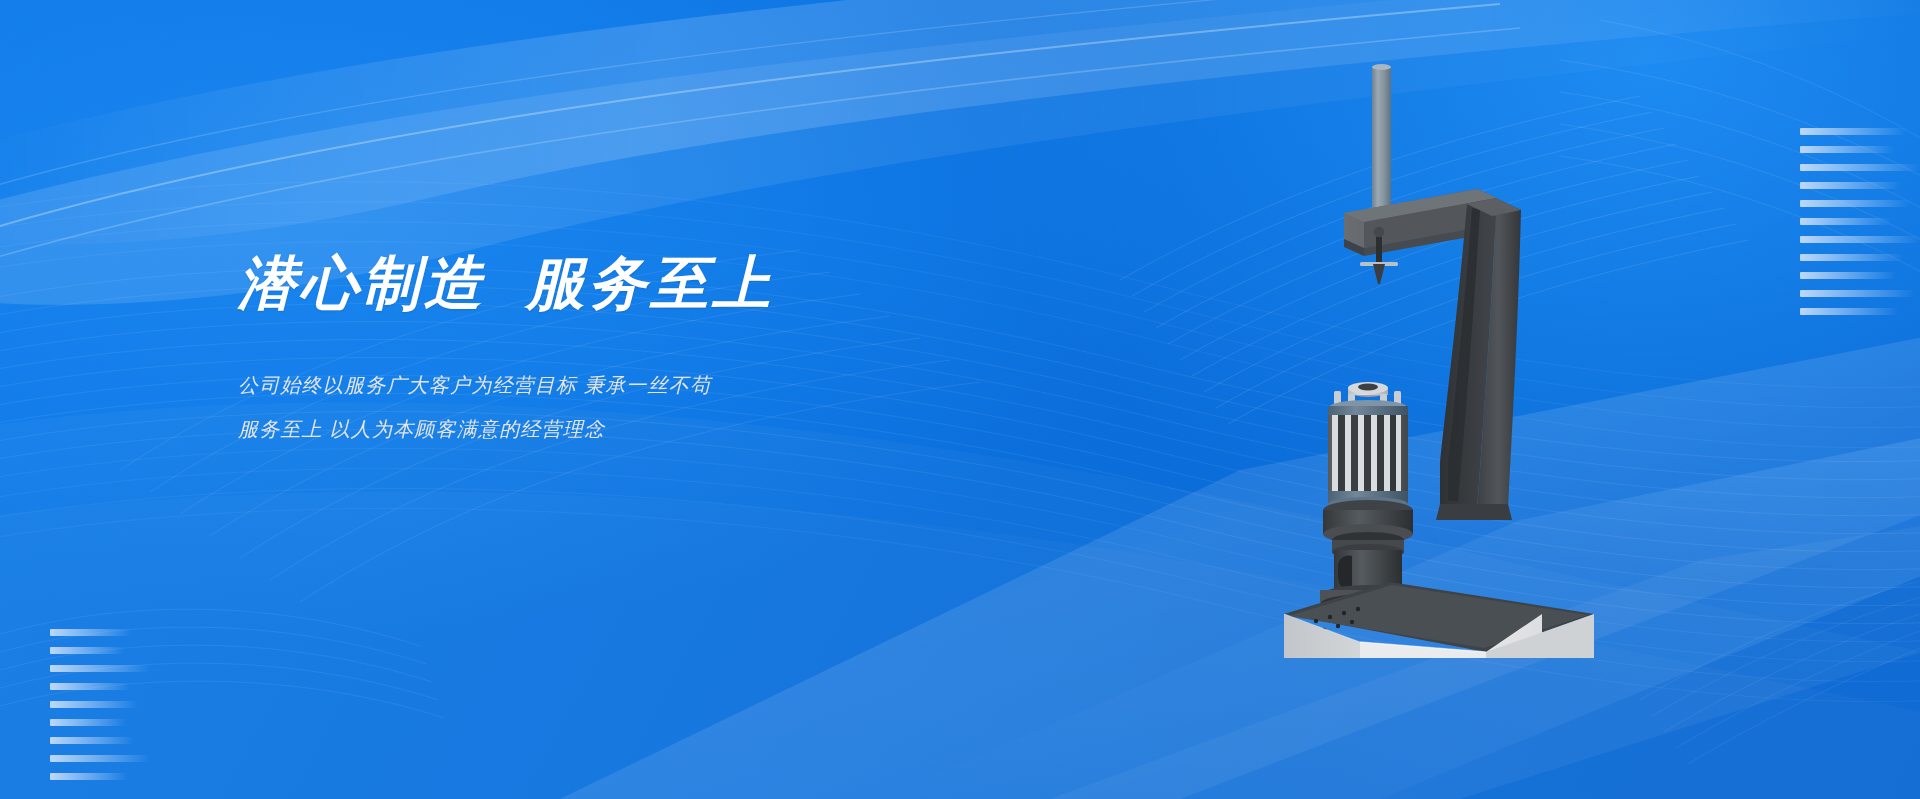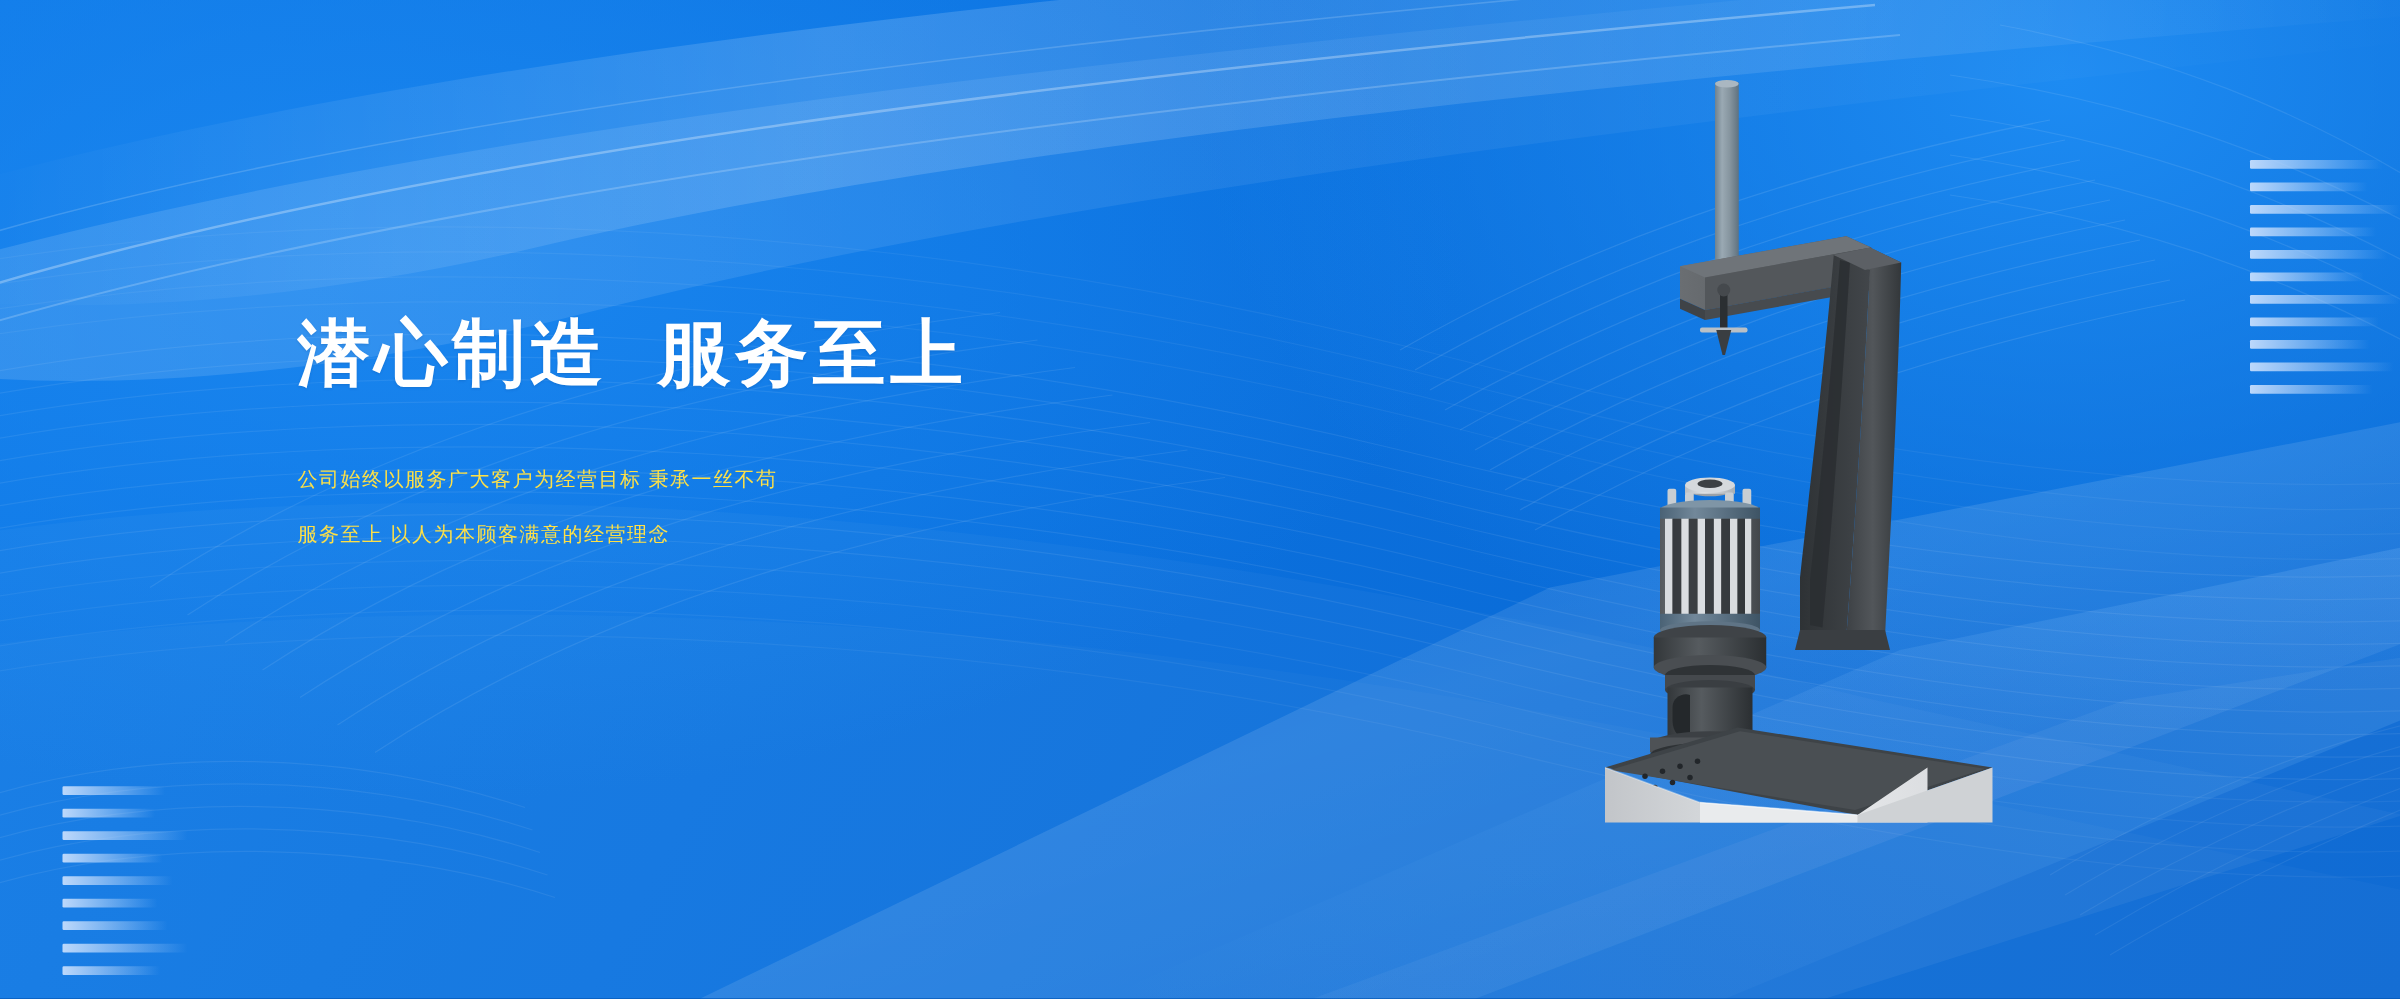--- a/index.html
+++ b/index.html
@@ -35,34 +35,35 @@
   .mesh{ position:absolute; inset:0; overflow:hidden; }
   .mesh svg{ position:absolute; inset:0; width:100%; height:100%; }
 
   
   .content{
     position:absolute;
     left:238px;
     top:250px;
     width:900px;
     z-index:30;
+    font-style:italic;
   }
   .headline{
     font-size:58px;
     font-weight:bold;
     color:#ffffff;
     letter-spacing:4px;
     line-height:1.15;
     white-space:pre;
     text-shadow:0 1px 2px rgba(4,50,110,.18);
   }
   .subtitle{
     margin-top:46px;
-    color:#fde047;
-    font-size:16px;
+    color:#e5e5e5;
+    font-size:20px;
     line-height:44px;
     letter-spacing:1.2px;
     font-weight:400;
   }
   .subtitle div{ white-space:pre; }
 
   
   .bars{ position:absolute; z-index:20; }
   .bars .bar{
     height:7px;

